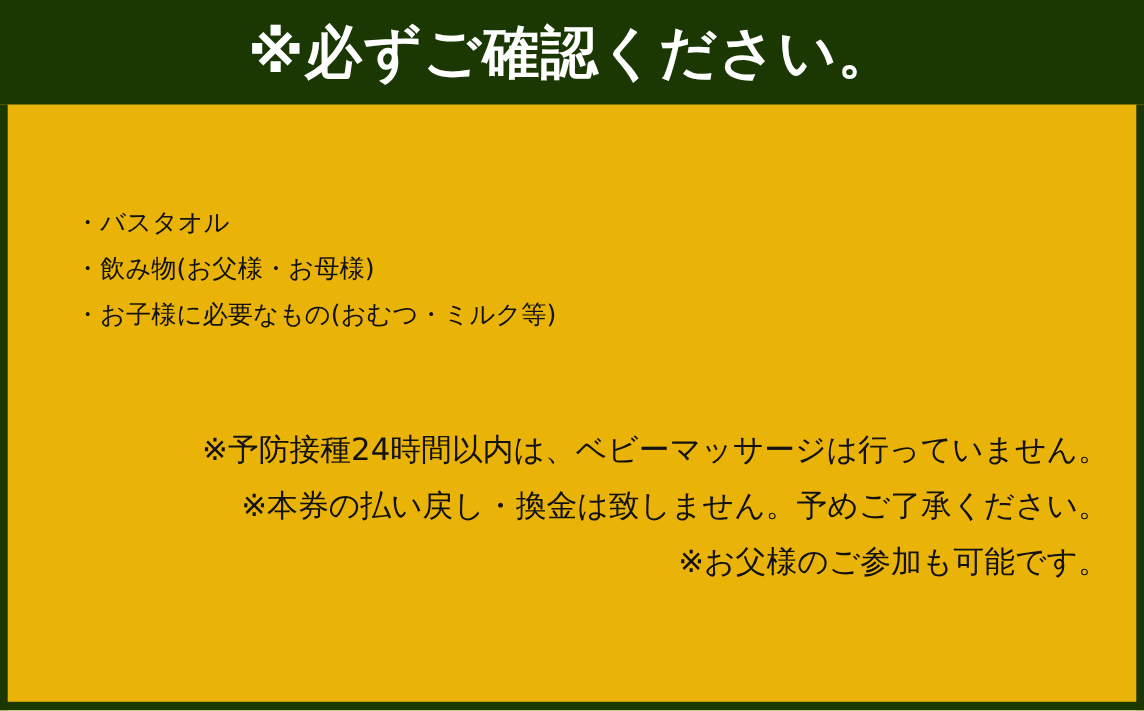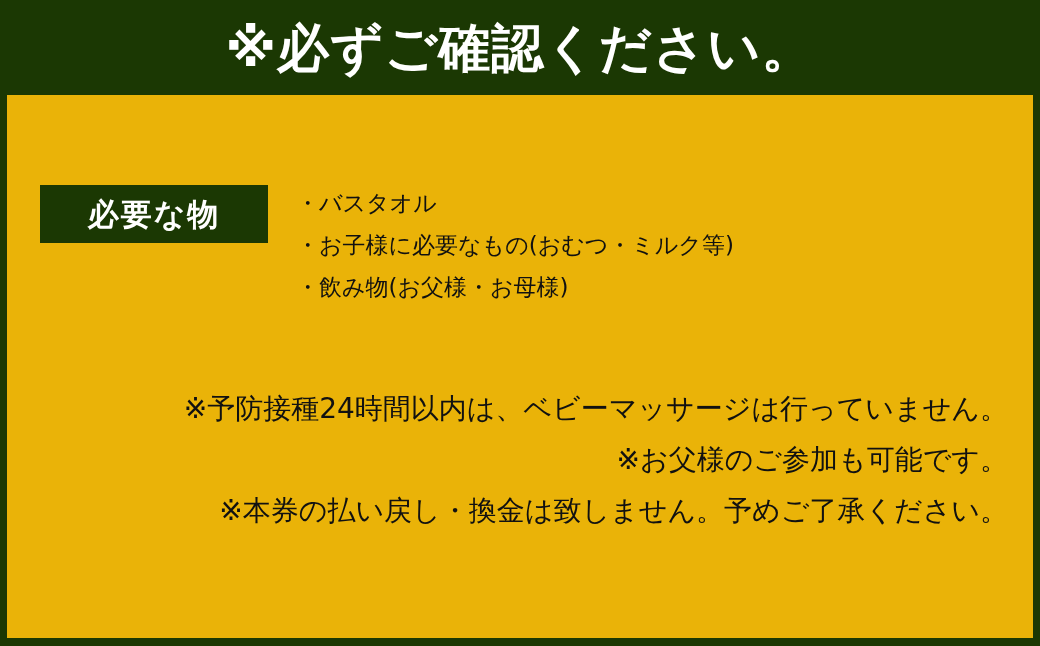--- a/index.html
+++ b/index.html
@@ -131,27 +131,26 @@
 
   <div class="header-bar">
     <div class="header-title">※必ずご確認ください。</div>
   </div>
 
   <div class="frame-left"></div>
   <div class="frame-right"></div>
   <div class="frame-bottom"></div>
 
   <div class="requirements-row">
-    <div class="need-label">必要な物</div>
     <ul class="need-list">
       <li>・バスタオル</li>
+      <li>・飲み物(お父様・お母様)</li>
       <li>・お子様に必要なもの(おむつ・ミルク等)</li>
-      <li>・飲み物(お父様・お母様)</li>
     </ul>
   </div>
 
   <div class="notes">
     <div class="note-line">※予防接種24時間以内は、ベビーマッサージは行っていません。</div>
+    <div class="note-line">※本券の払い戻し・換金は致しません。予めご了承ください。</div>
     <div class="note-line">※お父様のご参加も可能です。</div>
-    <div class="note-line">※本券の払い戻し・換金は致しません。予めご了承ください。</div>
   </div>
 
 </div>
 
 </body></html>

